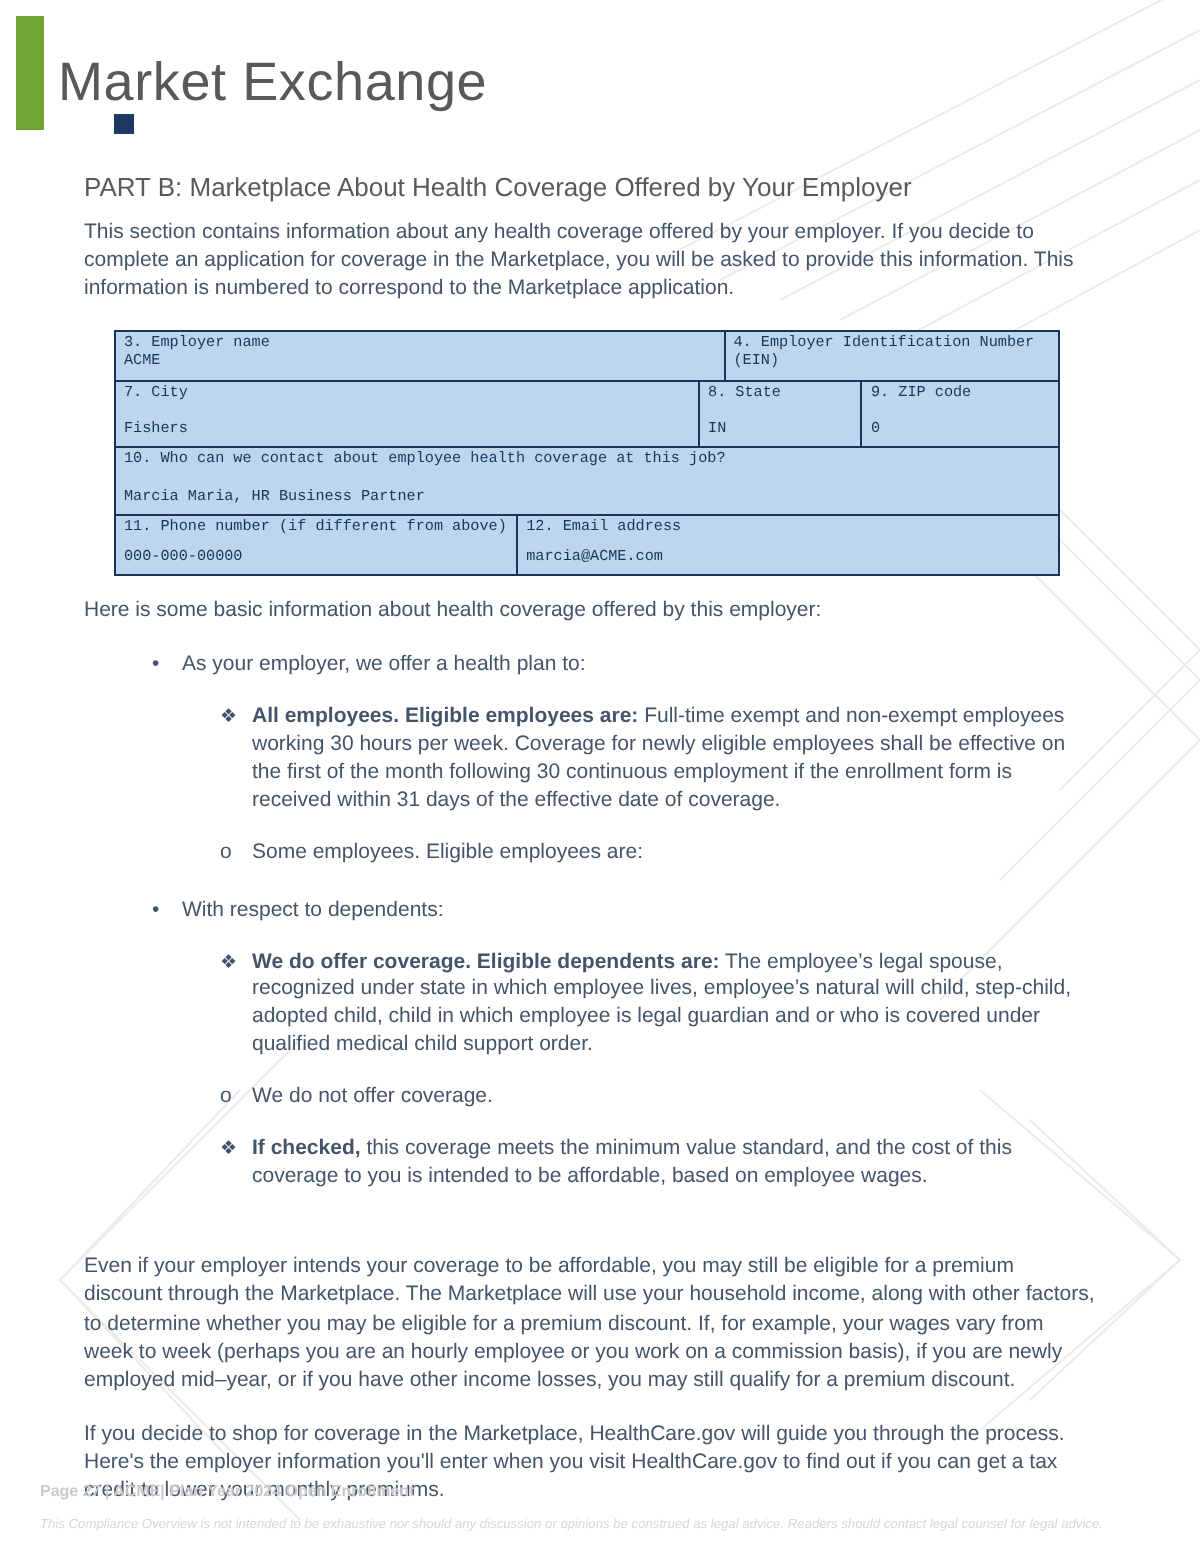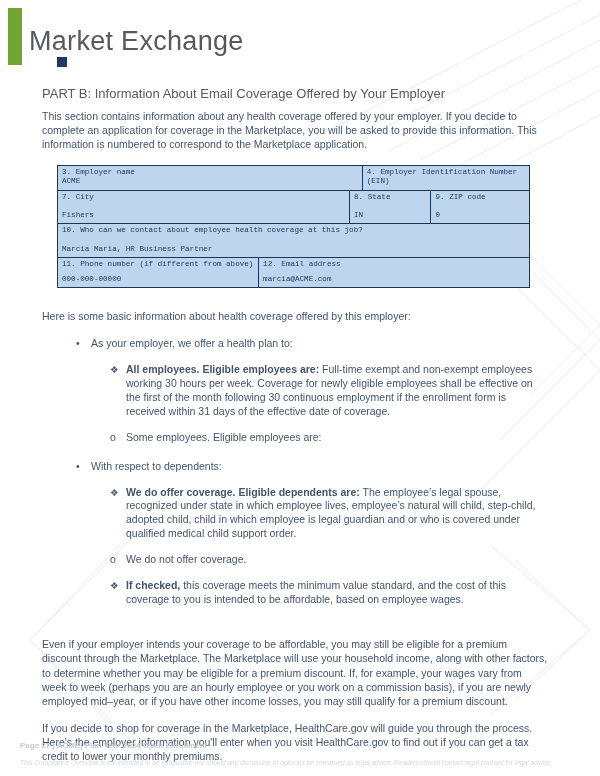--- a/index.html
+++ b/index.html
@@ -20,21 +20,21 @@
   .etable { margin:13px 0 0 15px; width:473px; border:1px solid #17365D;
             font-family:"Liberation Mono","DejaVu Sans Mono",monospace;
             font-size:7.6px; line-height:1.25; color:#17365D; }
   .trow { display:flex; border-bottom:1px solid #17365D; }
   .trow:last-child { border-bottom:none; }
   .tcell { background:#BDD6EE; padding:2px 4px; border-right:1px solid #17365D;
            display:flex; flex-direction:column; }
   .tcell:last-child { border-right:none; }
   .tcell.gap { justify-content:space-between; }
 
-  .info-lead { margin-top:22px; font-size:10.5px; }
+  .info-lead { margin-top:11px; font-size:10.5px; }
   .l1 { display:flex; margin:15px 0 0 34px; font-size:10.5px; line-height:1.33; }
   .l1 .marker { width:15px; flex:none; }
   .l2 { display:flex; margin:12px 0 0 68px; width:430px; font-size:10.5px; line-height:1.33; }
   .l2 .marker { width:16px; flex:none; }
   .l2 .marker.diamond { font-size:9.5px; padding-top:1px; }
   .l2 b { font-weight:bold; }
 
   .closing { margin-top:30px; font-size:10.5px; line-height:1.36; }
   .closing + .closing { margin-top:12px; }
 
@@ -63,21 +63,21 @@
       <polyline points="120,545 30,640 120,735"></polyline>
     </g>
   </svg>
 
   <div class="accent-bar"></div>
   <div class="title">Market Exchange</div>
   <div class="navy-square"></div>
 
   <div class="content">
 
-    <h2 class="partb">PART B: Information About Email Coverage Offered by Your Employer</h2>
+    <h2 class="partb">PART B: Marketplace About Health Coverage Offered by Your Employer</h2>
     <p class="intro">This section contains information about any health coverage offered by your employer. If you decide to complete an application for coverage in the Marketplace, you will be asked to provide this information. This information is numbered to correspond to the Marketplace application.</p>
 
     <div class="etable">
       <div class="trow" style="min-height:25px">
         <div class="tcell" style="width:64.7%">
           <span>3. Employer name</span>
           <span>ACME</span>
         </div>
         <div class="tcell" style="width:35.3%">
           <span>4. Employer Identification Number (EIN)</span>

